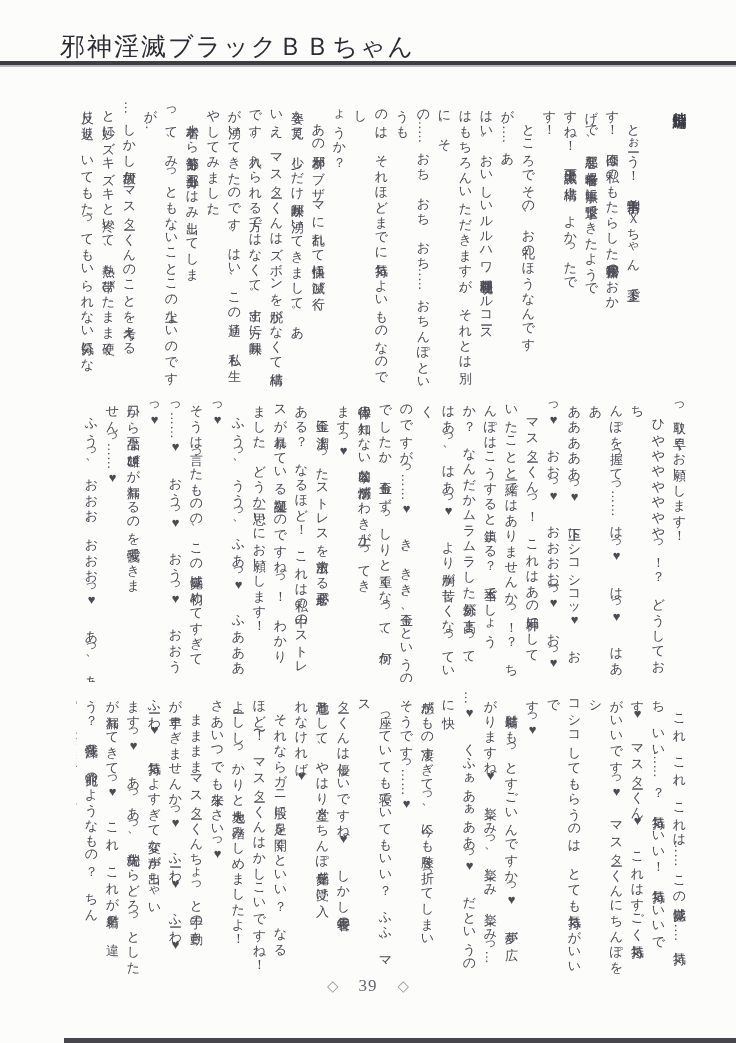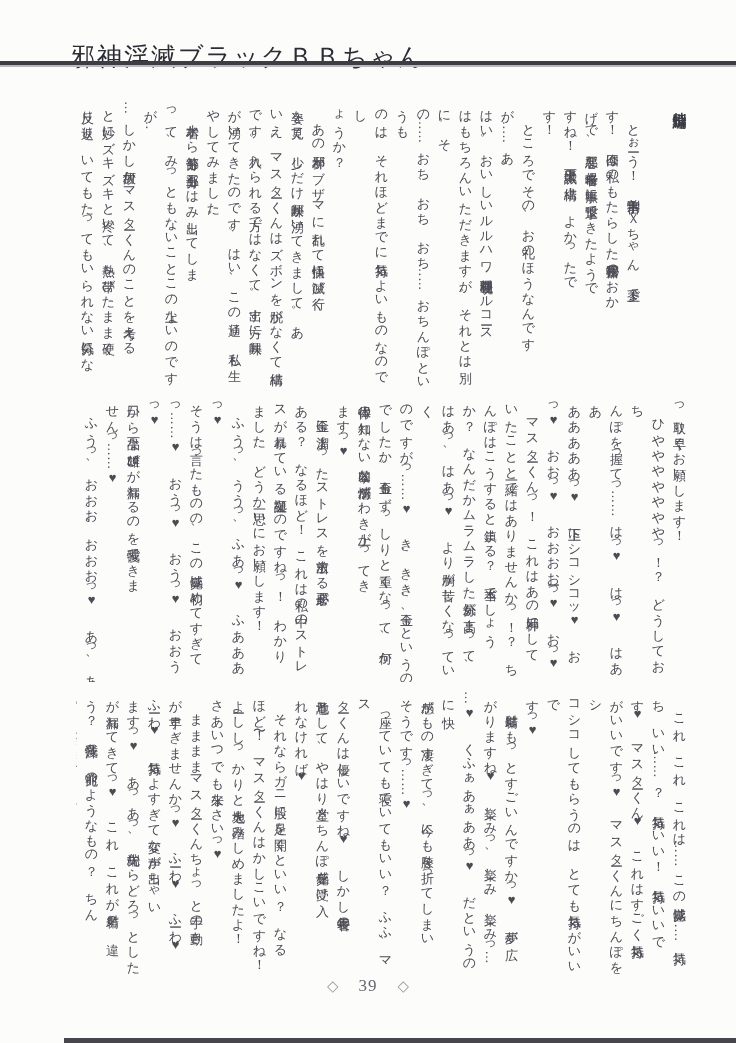--- a/index.html
+++ b/index.html
@@ -12,21 +12,21 @@
     position:relative;
     width:736px;height:1043px;
     background:#fcfcfb;
     overflow:hidden;
     color:#46464e;
   }
   
   .header-title{
     position:absolute;
     left:54px;top:24px;
-    margin:16px;
+    margin:6px;
     font-size:25px;
     font-weight:500;
     letter-spacing:2px;
     color:#2c2c34;
   }
   .header-rule{
     position:absolute;
     left:0;top:61px;
     width:736px;height:4px;
     background:#3d3d44;

